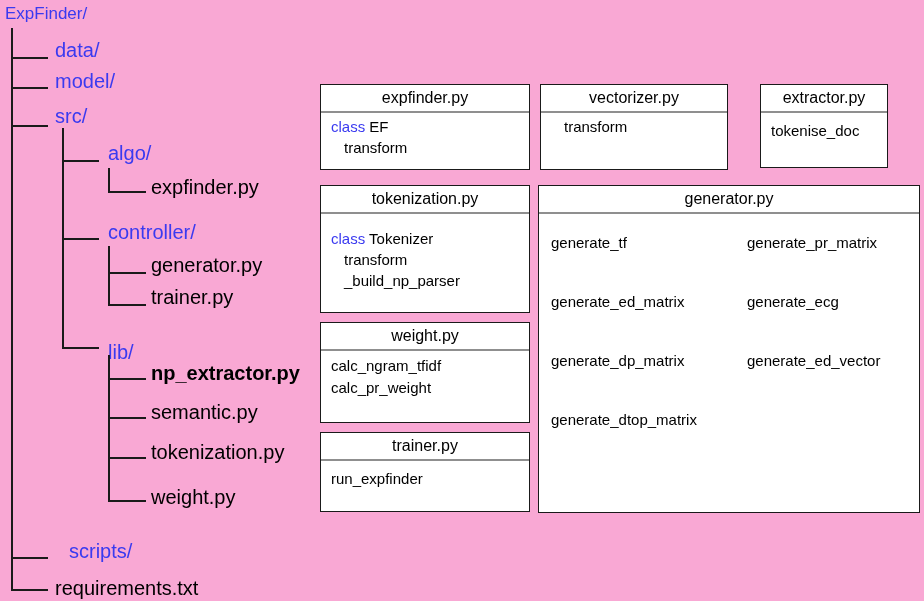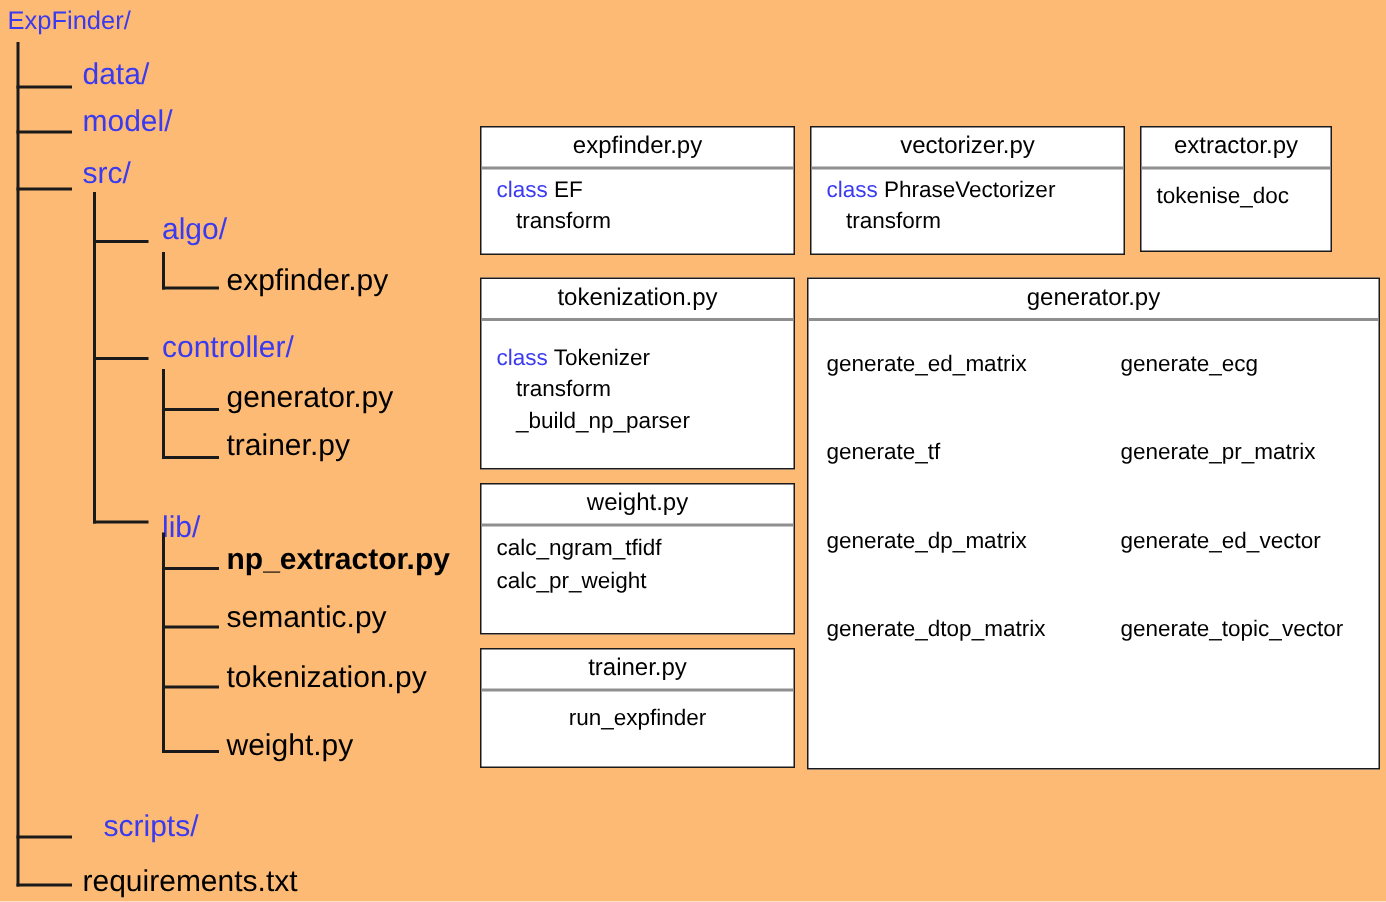--- a/index.html
+++ b/index.html
@@ -1,17 +1,17 @@
 <!DOCTYPE html>
 <html style="--dir-color: #3a3af0;"><head>
 <meta charset="utf-8">
 <style>
   html,body{margin:0;padding:0;background:#ffffff;}
   #stage{
-    position:relative;width:924px;height:601px;background:#fdba74;overflow:hidden;
+    position:relative;width:924px;height:601px;background:#f9a8d4;overflow:hidden;
     font-family:"Liberation Sans", sans-serif;color:#000;
   }
   
   .lbl{position:absolute;font-size:20px;line-height:20px;white-space:nowrap;}
   .lbl.dir{color:var(--dir-color,#3a3af0);}
   .lbl.root{font-size:17px;}
   .vline{position:absolute;width:2px;background:#1a1a1a;}
   .hline{position:absolute;height:2px;background:#1a1a1a;}
   
   .box{position:absolute;border:1.5px solid #1a1a1a;background:#fff;box-sizing:border-box;}
@@ -82,24 +82,23 @@
   </div>
 
   <div class="box" style="left:320px;top:84px;width:210px;height:86px;">
     <div class="box-title">expfinder.py</div>
     <div class="box-body">
       <div class="fnline"><span class="kw">class</span> <span>EF</span></div>
       <div class="fnline method">transform</div>
     </div>
   </div>
 
-  <div class="box" style="left:540px;top:84px;width:210px;height:86px;">
+  <div class="box" style="left:540px;top:84px;width:188px;height:86px;">
     <div class="box-title">vectorizer.py</div>
     <div class="box-body">
-      <div class="fnline"><span class="kw">class</span> <span>PhraseVectorizer</span></div>
       <div class="fnline method">transform</div>
     </div>
   </div>
 
   <div class="box" style="left:760px;top:84px;width:128px;height:84px;">
     <div class="box-title">extractor.py</div>
     <div class="box-body" style="padding-top:7px;">
       <div class="fnline">tokenise_doc</div>
     </div>
   </div>
@@ -116,32 +115,31 @@
   <div class="box" style="left:320px;top:322px;width:210px;height:101px;">
     <div class="box-title">weight.py</div>
     <div class="box-body" style="padding-top:4px;line-height:22px;">
       <div class="fnline">calc_ngram_tfidf</div>
       <div class="fnline">calc_pr_weight</div>
     </div>
   </div>
 
   <div class="box" style="left:320px;top:432px;width:210px;height:80px;">
     <div class="box-title">trainer.py</div>
-    <div class="box-body" style="padding-top:7px;text-align:center;">
+    <div class="box-body" style="padding-top:7px;">
       <div class="fnline">run_expfinder</div>
     </div>
   </div>
 
   <div class="box" style="left:538px;top:185px;width:382px;height:328px;">
     <div class="box-title">generator.py</div>
     <div class="gen-grid">
+      <div class="fnline">generate_tf</div>
       <div class="fnline">generate_ed_matrix</div>
-      <div class="fnline">generate_tf</div>
       <div class="fnline">generate_dp_matrix</div>
       <div class="fnline">generate_dtop_matrix</div>
+      <div class="fnline">generate_pr_matrix</div>
       <div class="fnline">generate_ecg</div>
-      <div class="fnline">generate_pr_matrix</div>
       <div class="fnline">generate_ed_vector</div>
-      <div class="fnline">generate_topic_vector</div>
     </div>
   </div>
 
 </div>
 
 </body></html>

